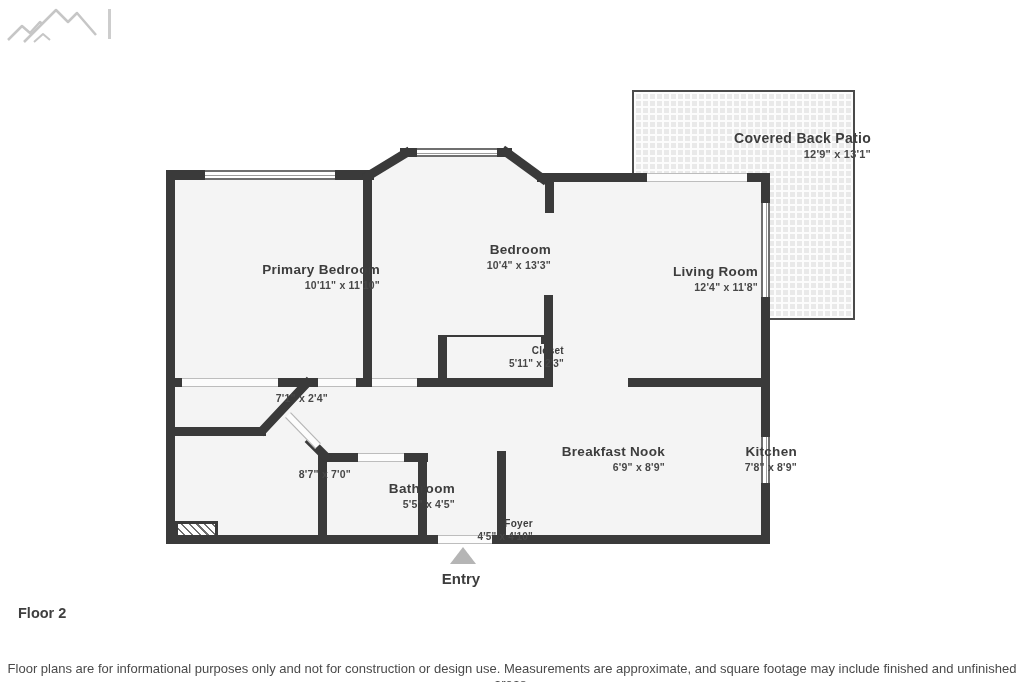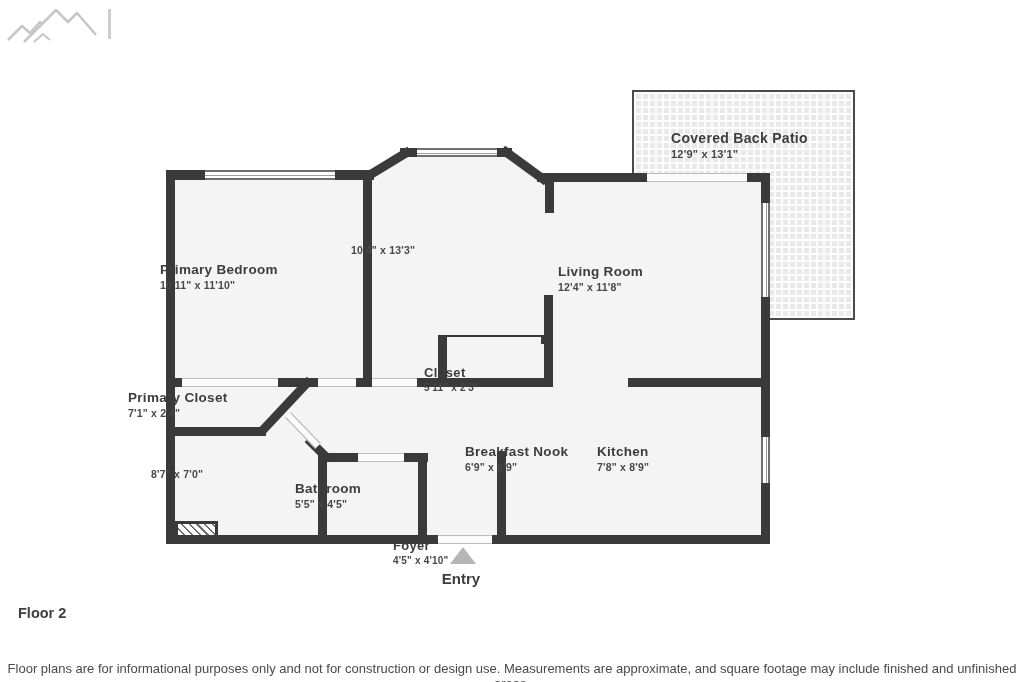--- a/index.html
+++ b/index.html
@@ -25,24 +25,24 @@
   .open{position:absolute;background:#fcfcfc;border-top:1.5px solid #bdbdbd;
         border-bottom:1.5px solid #bdbdbd;box-sizing:border-box;z-index:4;}
   .winh{position:absolute;background:#fff;border-top:2px solid #6f6f6f;border-bottom:2px solid #6f6f6f;
         box-sizing:border-box;z-index:4;}
   .winh::before{content:"";position:absolute;left:0;right:0;top:50%;height:1px;background:#9d9d9d;}
   .winv{position:absolute;background:#fff;border-left:2px solid #6f6f6f;border-right:2px solid #6f6f6f;
         box-sizing:border-box;z-index:4;}
   .winv::before{content:"";position:absolute;top:0;bottom:0;left:50%;width:1px;background:#9d9d9d;}
   .svglayer{position:absolute;left:0;top:0;z-index:3;pointer-events:none;}
   
-  .room-label{position:absolute;text-align:left;z-index:5;color:#3d3d3d;}
+  .room-label{position:absolute;text-align:right;z-index:5;color:#3d3d3d;}
   .rname{font-weight:bold;font-size:13.5px;letter-spacing:.3px;}
   .rdims{font-weight:bold;font-size:10.5px;color:#474747;margin-top:2px;letter-spacing:.2px;}
-  .small .rname{font-size:13px;margin-top:20px;}
+  .small .rname{font-size:10px;}
   .small .rdims{font-size:10px;}
   .patio-label .rname{font-size:14px;}
   .patio-label .rdims{font-size:11px;}
   .hatch{position:absolute;left:175px;top:521px;width:43px;height:17px;box-sizing:border-box;
          border:3px solid #3a3a3a;z-index:4;
          background:repeating-linear-gradient(45deg,#ffffff 0 4px,#6f6f6f 4px 5.5px);}
   .entry-arrow{position:absolute;left:450px;top:547px;width:0;height:0;z-index:5;
          border-left:13px solid transparent;border-right:13px solid transparent;
          border-bottom:17px solid #b5b5b5;}
   .entry-label{position:absolute;left:411px;top:570px;width:100px;text-align:center;
@@ -125,32 +125,32 @@
 
   <div class="room-label patio-label" style="left:671px;top:130px;width:200px">
     <div class="rname">Covered Back Patio</div>
     <div class="rdims">12'9" x 13'1"</div>
   </div>
   <div class="room-label" style="left:160px;top:262px;width:220px">
     <div class="rname">Primary Bedroom</div>
     <div class="rdims">10'11" x 11'10"</div>
   </div>
   <div class="room-label" style="left:351px;top:242px;width:200px">
+    <div class="rname">Bedroom</div>
     <div class="rdims">10'4" x 13'3"</div>
   </div>
   <div class="room-label" style="left:558px;top:264px;width:200px">
     <div class="rname">Living Room</div>
     <div class="rdims">12'4" x 11'8"</div>
   </div>
   <div class="room-label small" style="left:424px;top:345px;width:140px">
     <div class="rname">Closet</div>
     <div class="rdims">5'11" x 2'3"</div>
   </div>
   <div class="room-label" style="left:128px;top:390px;width:200px">
-    <div class="rname">Primary Closet</div>
     <div class="rdims">7'1" x 2'4"</div>
   </div>
   <div class="room-label" style="left:151px;top:466px;width:200px">
     <div class="rdims">8'7" x 7'0"</div>
   </div>
   <div class="room-label" style="left:295px;top:481px;width:160px">
     <div class="rname">Bathroom</div>
     <div class="rdims">5'5" x 4'5"</div>
   </div>
   <div class="room-label small" style="left:393px;top:518px;width:140px">

